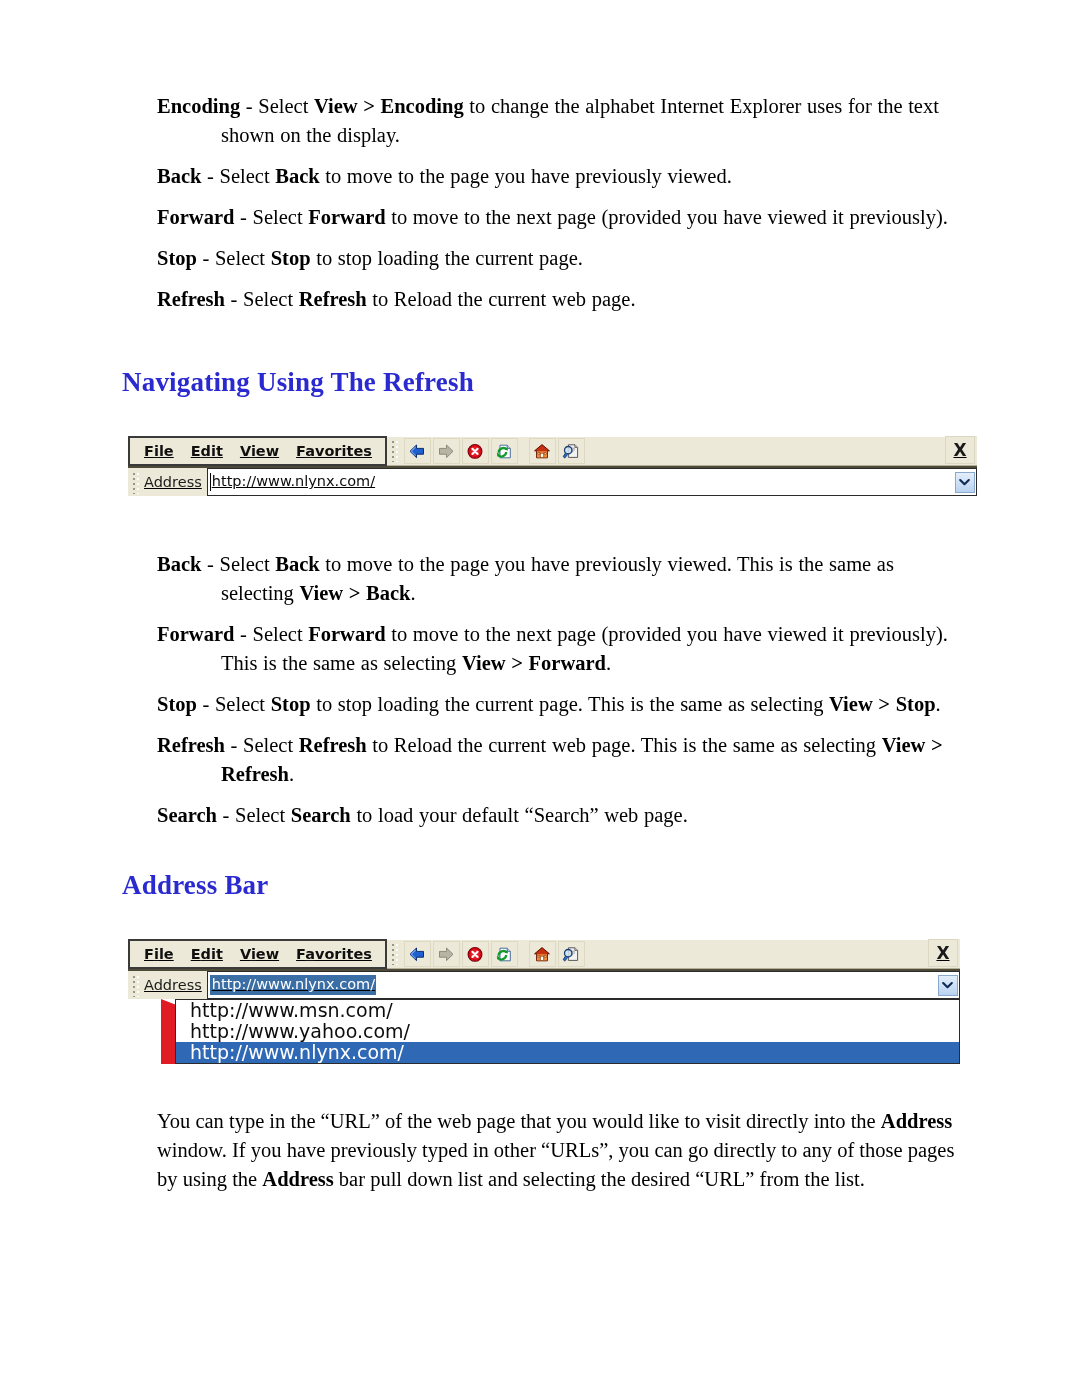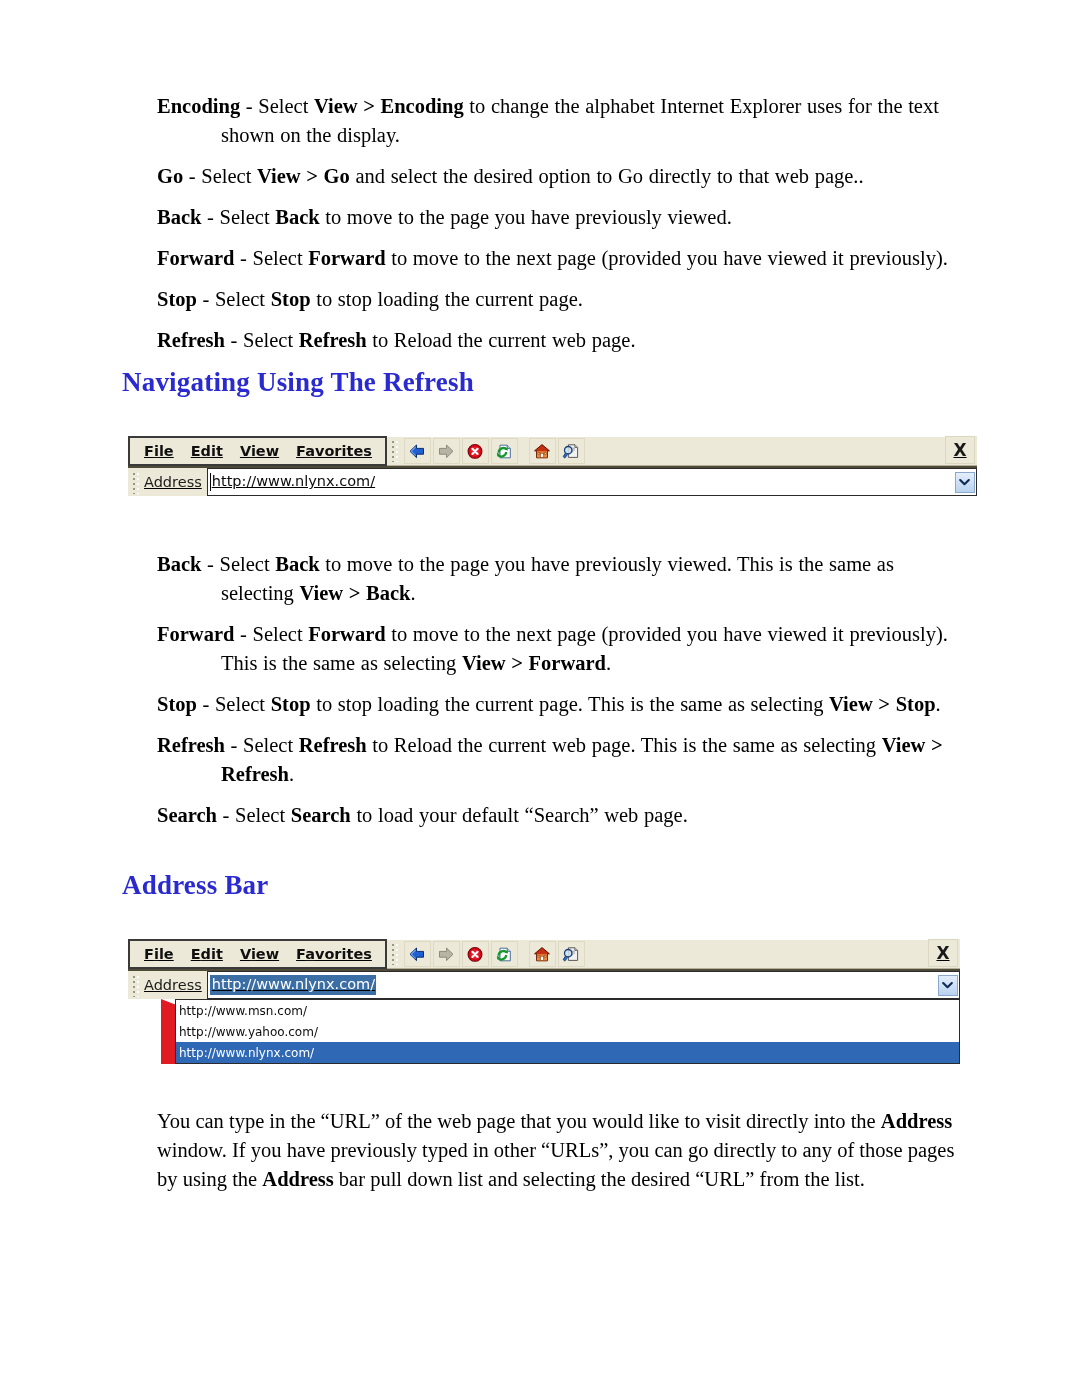--- a/index.html
+++ b/index.html
@@ -232,23 +232,23 @@
     position: absolute;
     background: #ffffff;
     border: 1px solid #2b2b2b;
     box-sizing: border-box;
     z-index: 5;
   }
   .addr-list-item {
     height: 21px;
     display: flex;
     align-items: center;
-    padding-left: 3px;
+    padding-left: 14px;
     font-family: "DejaVu Sans", "Liberation Sans", sans-serif;
-    font-size: 12px;
+    font-size: 19px;
     color: #0c0c0c;
     white-space: nowrap;
     line-height: 1;
     box-sizing: border-box;
   }
   .addr-list-item.sel {
     background: #2f68b5;
     color: #ffffff;
   }
   .red-flag {
@@ -260,21 +260,20 @@
 
   .svg-ico { display: block; }
 </style>
 </head>
 <body>
 
 <div class="page">
 
   <div class="textblock" style="top:90px;" id="top-section">
       <p class="para"><b>Encoding</b> - Select <b>View &gt; Encoding</b> to change the alphabet Internet Explorer uses for the text shown on the display.</p>
-      <p class="para"><b>Go</b> - Select <b>View &gt; Go</b> and select the desired option to Go directly to that web page..</p>
       <p class="para"><b>Back</b> - Select <b>Back</b> to move to the page you have previously viewed.</p>
       <p class="para"><b>Forward</b> - Select <b>Forward</b> to move to the next page (provided you have viewed it previously).</p>
       <p class="para"><b>Stop</b> - Select <b>Stop</b> to stop loading the current page.</p>
       <p class="para"><b>Refresh</b> - Select <b>Refresh</b> to Reload the current web page.</p>
     </div>
 
   <div class="heading" style="top:365px;">Navigating Using The Refresh</div>
 
   <div class="ie-widget" style="left:128px; top:434px; width:849px;" id="fig1">
       <div class="ie-menurow">

